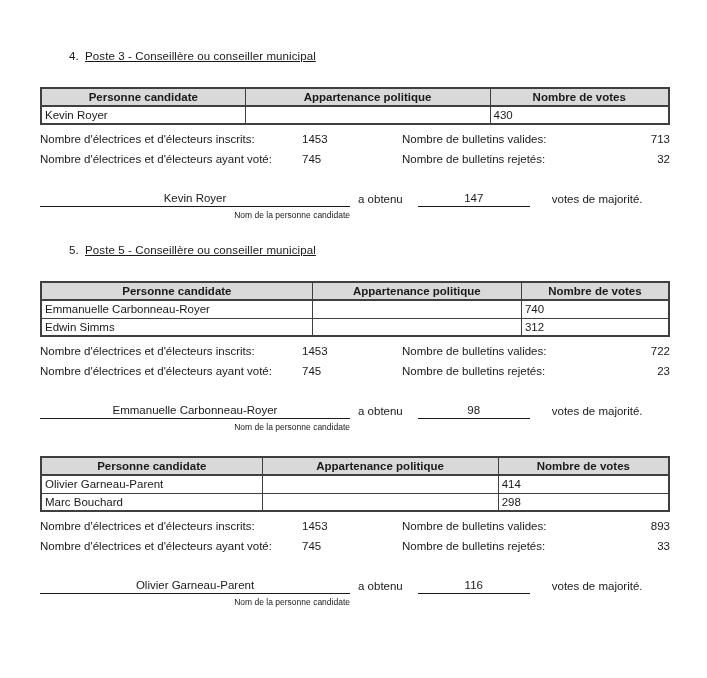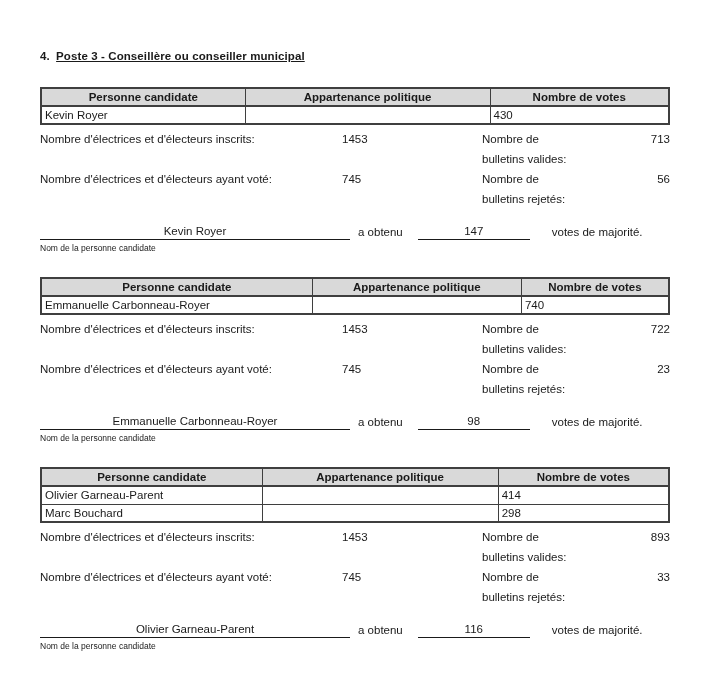--- a/index.html
+++ b/index.html
@@ -12,23 +12,24 @@
     overflow: hidden;
   }
   .page {
     padding: 50px 37px 10px 40px;
   }
   .poste { margin-bottom: 24px; }
 
   
   .heading {
     font-size: 11.5px;
-    font-weight: bold;
+    font-weight: normal;
     margin-bottom: 25px;
     letter-spacing: 0.1px;
+    margin-left: 29px;
   }
   .heading .num { text-decoration: none; margin-right: 3px; }
   .heading .title { text-decoration: underline; }
 
   
   table.results {
     width: 100%;
     border-collapse: collapse;
     table-layout: fixed;
     font-size: 11.5px;
@@ -49,47 +50,46 @@
   }
   table.results td { text-align: left; background: #ffffff; }
 
   
   .stats { margin-top: 4px; font-size: 11.5px; }
   .stats-row {
     display: grid;
     grid-template-columns: 262px 100px 1fr 56px;
     align-items: baseline;
     line-height: 20px;
-    gap: 40px;
   }
   .s-label   { text-align: left; }
   .s-value   { text-align: left; }
   .s-label-r { text-align: left; }
   .s-value-r { text-align: right; }
 
   
   .majority { margin-top: 14px; }
   .m-line {
     display: flex;
     align-items: flex-end;
     font-size: 11.5px;
     line-height: 16px;
   }
   .blank {
     border-bottom: 1.5px solid #1a1a1a;
     text-align: center;
     display: inline-block;
   }
   .name-blank  { width: 310px; }
-  .votes-blank { width: 112px; margin-left: 15px; }
+  .votes-blank { width: 112px; margin-left: 15px; margin-top: 7px; }
   .m-text.obtenu { margin-left: 8px; }
   .m-text.suffix { margin-left: 22px; }
   .m-caption {
     width: 310px;
-    text-align: left;
+    text-align: right;
     font-size: 8.5px;
     color: #1a1a1a;
     margin-top: 3px;
   }
 </style>
 </head>
 <body>
 
 <div class="page">
 
@@ -123,53 +123,62 @@
       <div class="stats-row">
         <span class="s-label">Nombre d'électrices et d'électeurs inscrits:</span>
         <span class="s-value">1453</span>
         <span class="s-label-r">Nombre de bulletins valides:</span>
         <span class="s-value-r">713</span>
       </div>
       <div class="stats-row">
         <span class="s-label">Nombre d'électrices et d'électeurs ayant voté:</span>
         <span class="s-value">745</span>
         <span class="s-label-r">Nombre de bulletins rejetés:</span>
-        <span class="s-value-r">56</span>
+        <span class="s-value-r">32</span>
       </div>
     </div>
     <div class="majority">
       <div class="m-line">
         <span class="blank name-blank">Kevin Royer</span>
         <span class="m-text obtenu">a obtenu</span>
         <span class="blank votes-blank">147</span>
         <span class="m-text suffix">votes de majorité.</span>
       </div>
       <div class="m-caption">Nom de la personne candidate</div>
     </div>
   </section>
 
   <section class="poste">
+    <h2 class="heading">
+      <span class="num">5.</span>
+      <span class="title">Poste 5 - Conseillère ou conseiller municipal</span>
+    </h2>
     <table class="results">
       <colgroup>
         <col style="width:43.2%">
           <col style="width:33.3%">
           <col style="width:23.5%">
       </colgroup>
       <thead>
         <tr>
           <th>Personne candidate</th>
           <th>Appartenance politique</th>
           <th>Nombre de votes</th>
         </tr>
       </thead>
       <tbody>
         <tr>
           <td>Emmanuelle Carbonneau-Royer</td>
           <td></td>
           <td>740</td>
+        </tr>
+        <tr>
+          <td>Edwin Simms</td>
+          <td></td>
+          <td>312</td>
         </tr>
       </tbody>
     </table>
     <div class="stats">
       <div class="stats-row">
         <span class="s-label">Nombre d'électrices et d'électeurs inscrits:</span>
         <span class="s-value">1453</span>
         <span class="s-label-r">Nombre de bulletins valides:</span>
         <span class="s-value-r">722</span>
       </div>

